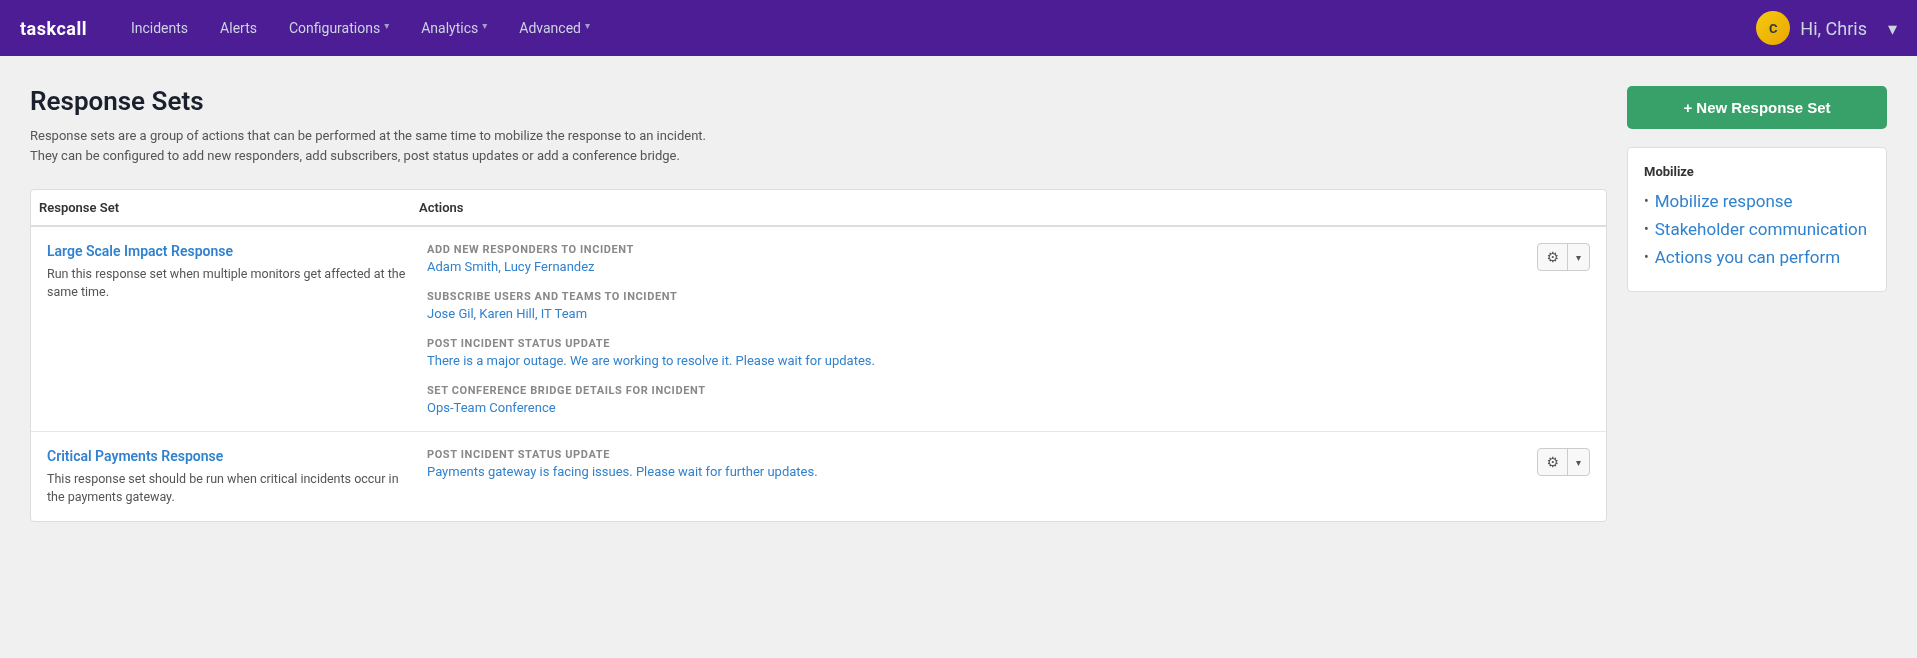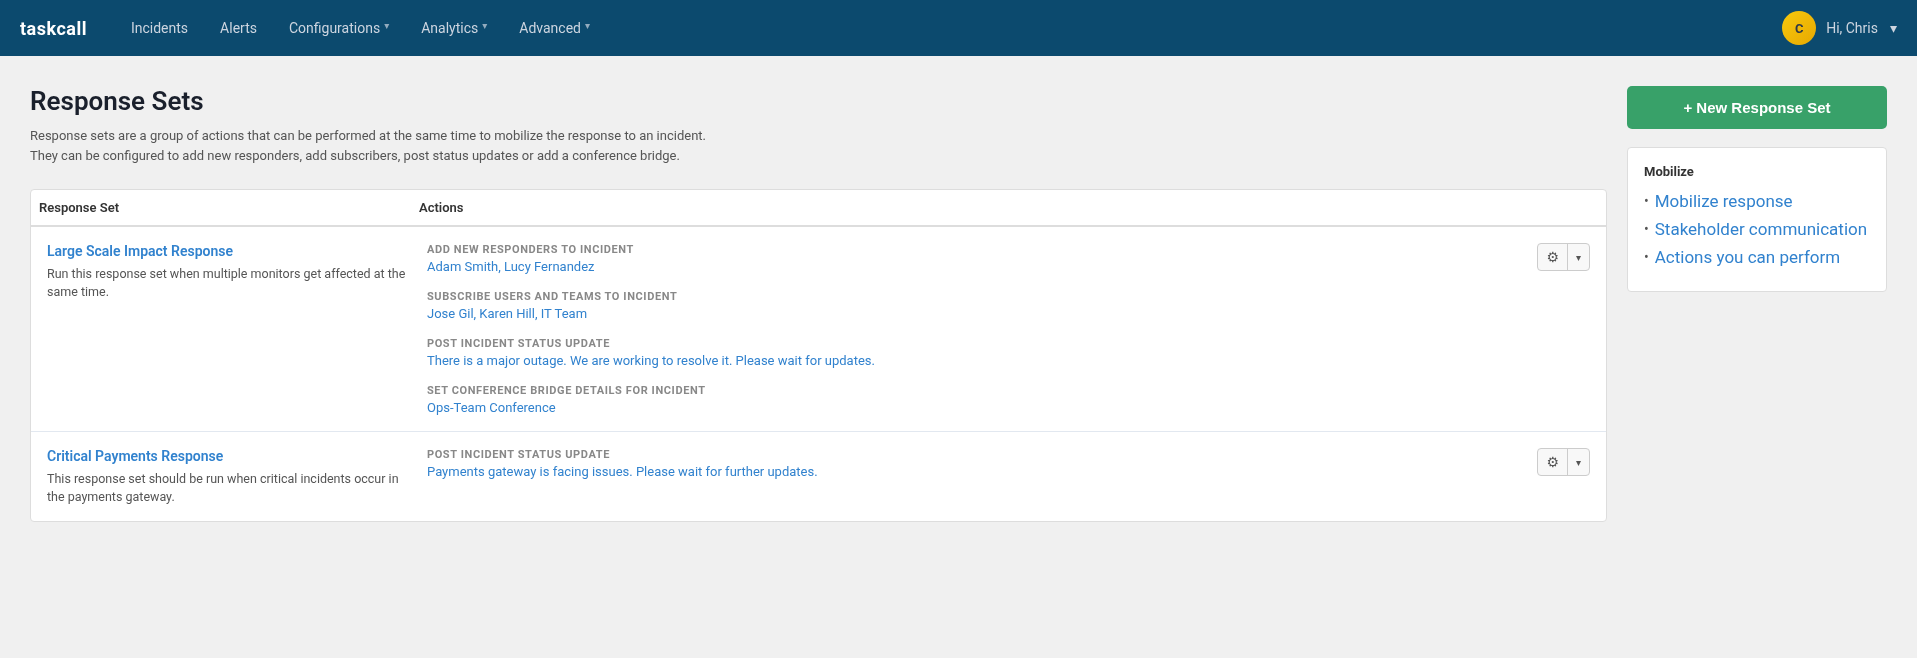--- a/index.html
+++ b/index.html
@@ -1,20 +1,20 @@
 <!DOCTYPE html>
 <html><head>
   <meta charset="utf-8">
   <style>
     * { box-sizing: border-box; margin: 0; padding: 0; }
     body { font-family: -apple-system, BlinkMacSystemFont, 'Segoe UI', Roboto, sans-serif; background: #f0f0f0; min-height: 658px; }
 
     
     .navbar {
-      background: #0c4a6e;
+      background: #4c1d95;
       display: flex;
       align-items: center;
       height: 56px;
       padding: 0 20px;
       position: relative;
     }
     .navbar-brand {
       color: #fff;
       font-size: 18px;
       font-weight: bold;
@@ -55,24 +55,24 @@
       background: linear-gradient(135deg, #f6c90e 0%, #e8a800 100%);
       display: flex;
       align-items: center;
       justify-content: center;
       font-weight: bold;
       color: #2d3748;
       font-size: 13px;
     }
     .user-greeting {
       color: #cdd5e0;
-      font-size: 14px;
-      display: flex;
-      align-items: center;
-      gap: 12px;
+      font-size: 18px;
+      display: flex;
+      align-items: center;
+      gap: 21px;
       cursor: pointer;
     }
 
     
     .page-content {
       display: flex;
       padding: 30px 30px 30px 30px;
       gap: 20px;
       min-height: calc(658px - 56px);
     }

